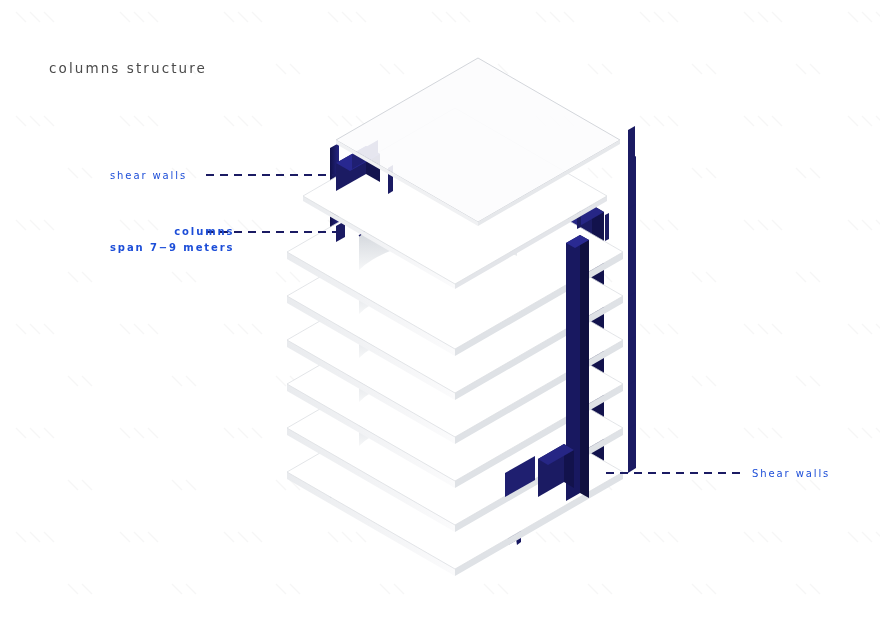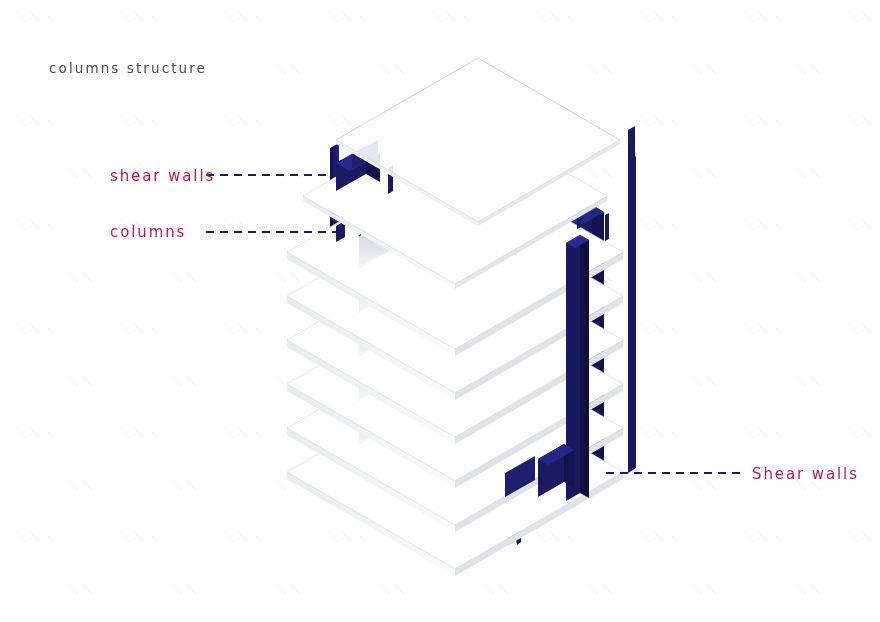--- a/index.html
+++ b/index.html
@@ -35,31 +35,31 @@
     left: 49px;
     top: 60px;
     font-size: 13.5px;
     letter-spacing: 2.1px;
     color: #4a4a4a;
     font-weight: 400;
     white-space: nowrap;
   }
   .annotation {
     position: absolute;
-    font-size: 15px;
+    font-size: 10px;
     letter-spacing: 1.9px;
-    color: #be185d;
+    color: #1d4ed8;
     white-space: nowrap;
     line-height: 16px;
     text-align: right;
   }
   #ann-shear-left { left: 110px; top: 168px; }
   #ann-columns    { left: 110px; top: 224px; }
   #ann-shear-right{ left: 752px; top: 466px; }
-  .ann-line2 { display: block; }
+  .ann-line2 { display: block; font-weight: bold; }
 </style>
 </head>
 <body>
 
 <svg id="canvas" viewBox="0 0 880 622" xmlns="http://www.w3.org/2000/svg">
   <defs>
 
     <linearGradient id="gradSlabUnder" x1="0" y1="0" x2="0" y2="1">
       <stop offset="0%" stop-color="#cfd3d9"></stop>
       <stop offset="100%" stop-color="#f2f3f5"></stop>
@@ -325,17 +325,18 @@
 </svg>
 
 <div class="diagram-title">columns structure</div>
 
 <div class="annotation" id="ann-shear-left">
   <span>shear walls</span>
 </div>
 
 <div class="annotation" id="ann-columns">
   <span class="ann-line2">columns</span>
+  <span class="ann-line2">span 7−9 meters</span>
 </div>
 
 <div class="annotation" id="ann-shear-right">
   <span>Shear walls</span>
 </div>
 
 </body></html>

